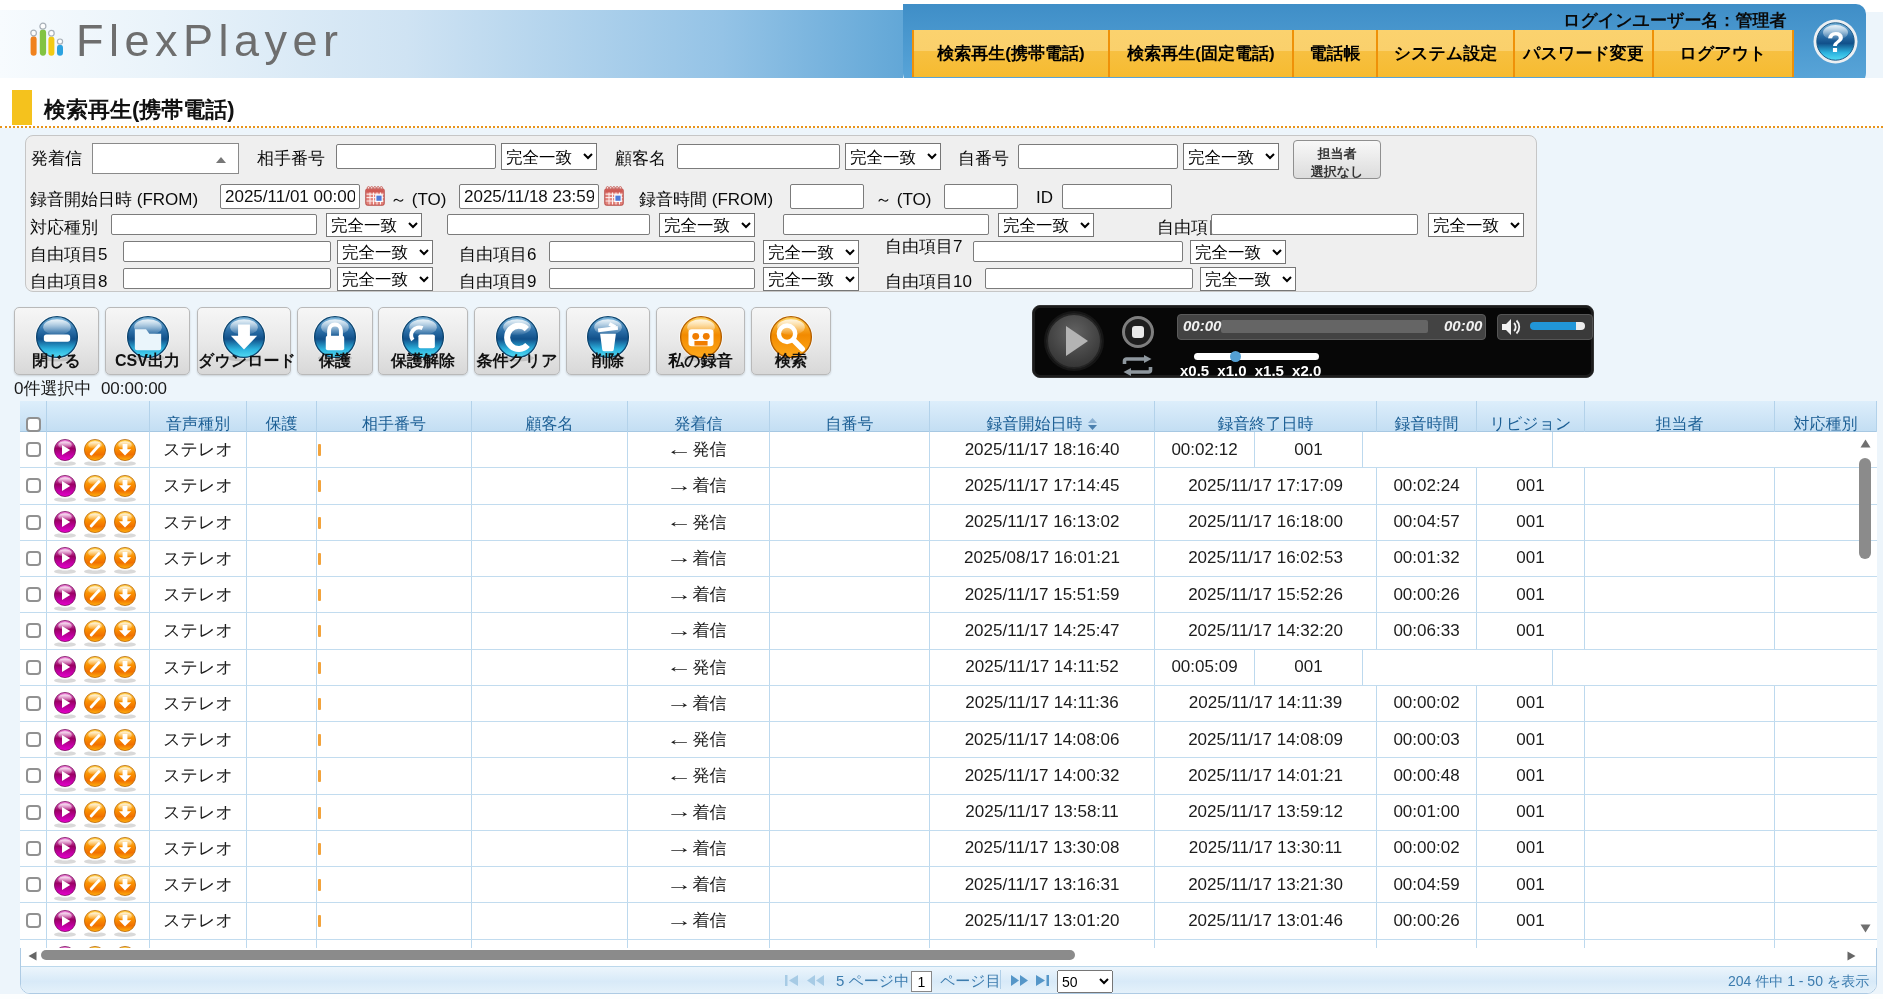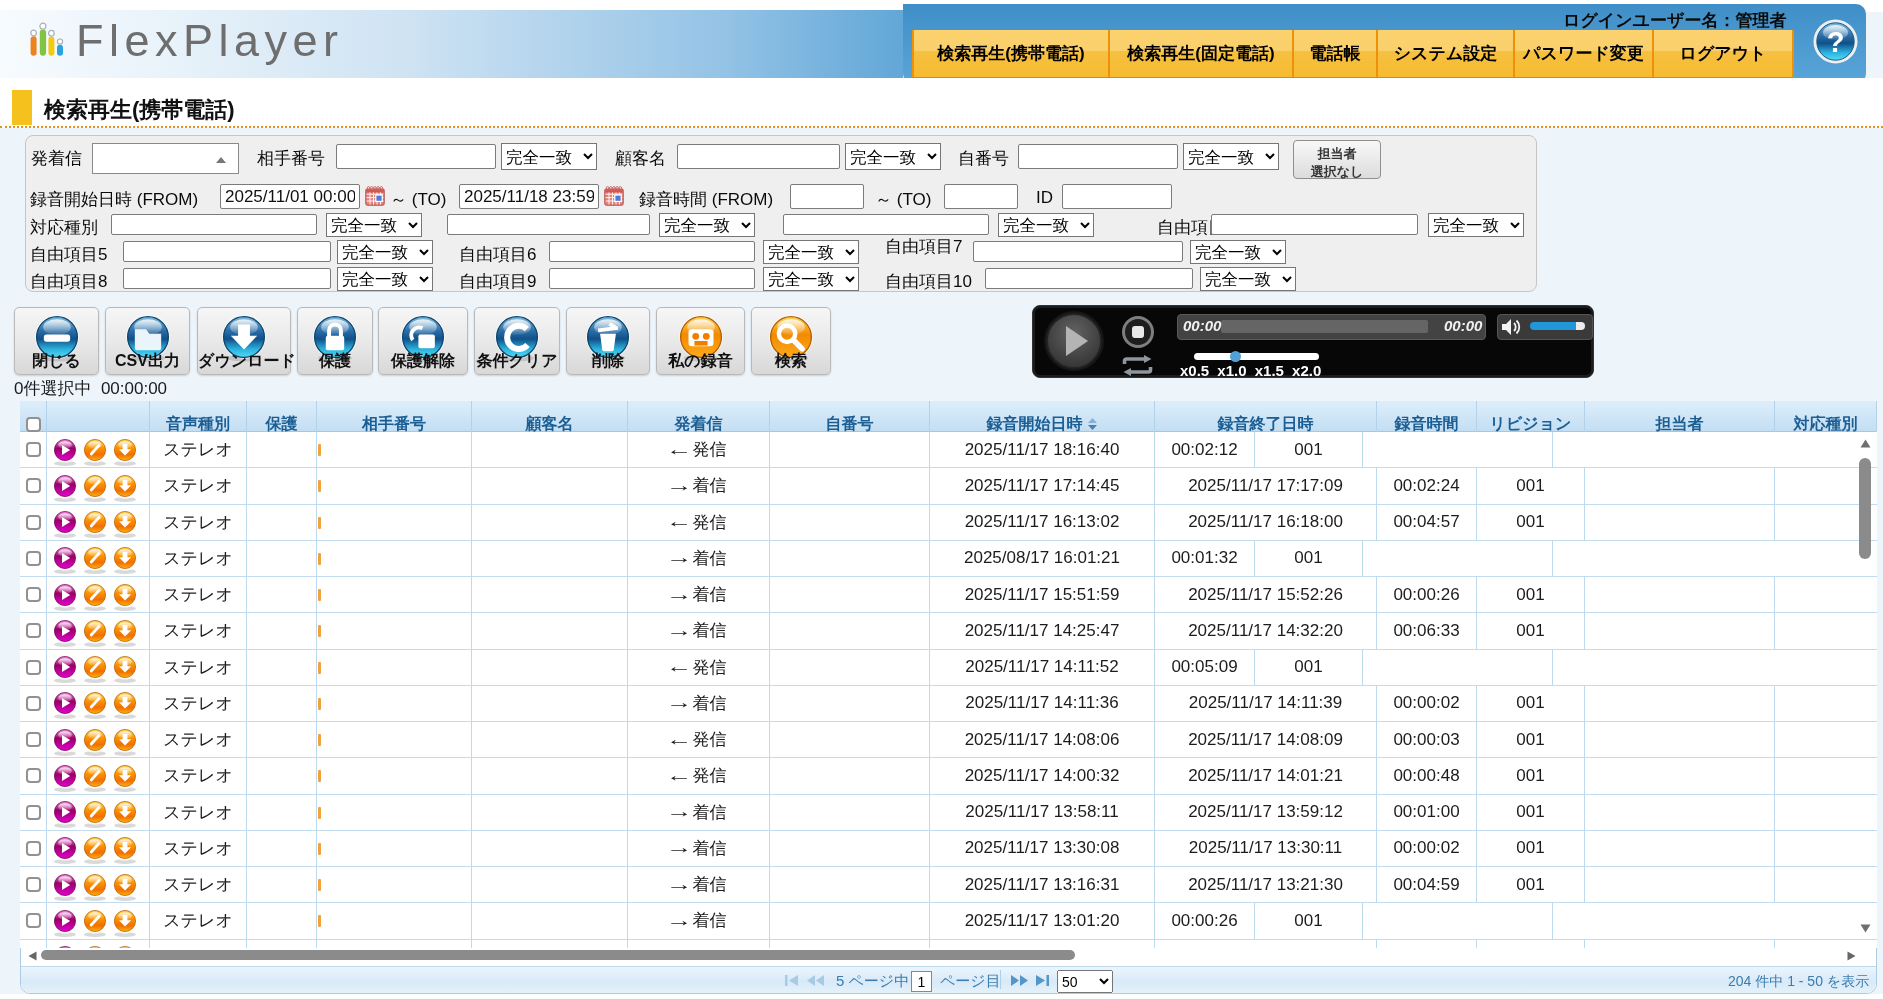--- a/index.html
+++ b/index.html
@@ -35,21 +35,21 @@
 #ptrack{left:1221px;top:320px;width:207px;height:13px;background:#656565;border-radius:2px;}
 .ptime{position:absolute;top:317px;font-size:15px;font-style:italic;font-weight:bold;color:#f0f0f0;}
 #spdtrack{left:1194px;top:353px;width:125px;height:7px;background:#fff;border-radius:4px;}
 #spddot{left:1230px;top:351px;width:11px;height:11px;border-radius:50%;background:#54a0d4;}
 #spdlbl{left:1180px;top:362px;font-size:15px;font-weight:bold;color:#fff;letter-spacing:0;word-spacing:4px;}
 #vol{left:1497px;top:314px;width:96px;height:26px;background:#3a3a3a;border:1px solid #555;border-radius:4px;}
 #volbar{left:1530px;top:322px;width:46px;height:8px;background:#2196d8;border-radius:4px 0 0 4px;}
 #volcap{left:1576px;top:322px;width:9px;height:8px;background:#ececec;border-radius:0 4px 4px 0;}
 #grid{left:20px;top:401px;width:1857px;height:593px;border:1px solid #aecbe4;border-radius:0 0 10px 10px;background:#fff;}
 #thead{position:absolute;left:20px;top:401px;width:1857px;height:31px;display:flex;background:linear-gradient(#ddeefb,#c3def3);border-bottom:1px solid #a7c8e2;}
-#thead .hc{height:46px;display:flex;align-items:center;justify-content:center;font-size:16px;font-weight:bold;color:#1b5e94;border-right:1px solid #b3d2ea;white-space:nowrap;}
+#thead .hc{height:46px;display:flex;align-items:center;justify-content:center;font-size:16px;font-weight:normal;color:#1b5e94;border-right:1px solid #b3d2ea;white-space:nowrap;}
 #tbody{position:absolute;left:20px;top:432px;width:1857px;height:516px;overflow:hidden;background:#fff;}
 .row{display:flex;height:36.25px;border-bottom:1px solid #c2dcef;background:#fff;}
 .row .c{height:100%;display:flex;align-items:center;justify-content:center;border-right:1px solid #bdd9ee;font-size:17px;color:#1c1c1c;white-space:nowrap;}
 .stereo{color:#33669c;font-size:16px;}
 .arw{display:inline-block;transform:scaleX(1.55);transform-origin:center;margin-right:5px;}
 .cb{display:inline-block;width:15px;height:15px;border:2px solid #919191;border-radius:4px;background:#fff;}
 .oslv{position:relative;width:100%;height:100%;}
 .oslv:before{content:"";position:absolute;left:1px;top:12px;width:2.5px;height:12px;background:#f2a33c;border-radius:1px;}
 #vthumb{left:1859px;top:458px;width:12px;height:101px;border-radius:6px;background:#8b8b8b;}
 #hthumb{left:41px;top:950px;width:1034px;height:10px;border-radius:6px;background:#8b8b8b;}
@@ -503,20 +503,21 @@
         </div>
         <div class="c stereo" style="width:97px">ステレオ</div>
         <div class="c" style="width:70px"></div>
         <div class="c" style="width:155px;justify-content:flex-start">
           <span class="oslv"></span>
         </div>
         <div class="c" style="width:156px"></div>
         <div class="c" style="width:142px"><span class="arw">→</span> 着信</div>
         <div class="c" style="width:160px"></div>
         <div class="c" style="width:225px">2025/08/17 16:01:21</div>
+        <div class="c" style="width:222px">2025/11/17 16:02:53</div>
         <div class="c" style="width:100px">00:01:32</div>
         <div class="c" style="width:108px">001</div>
         <div class="c" style="width:190px"></div>
         <div class="c" style="width:102px;border-right:none"></div>
       </div>
       <div class="row">
         <div class="c" style="width:27px">
           <span class="cb"></span>
         </div>
         <div class="c" style="width:103px;justify-content:flex-start">
@@ -881,20 +882,21 @@
         </div>
         <div class="c stereo" style="width:97px">ステレオ</div>
         <div class="c" style="width:70px"></div>
         <div class="c" style="width:155px;justify-content:flex-start">
           <span class="oslv"></span>
         </div>
         <div class="c" style="width:156px"></div>
         <div class="c" style="width:142px"><span class="arw">→</span> 着信</div>
         <div class="c" style="width:160px"></div>
         <div class="c" style="width:225px">2025/11/17 13:01:20</div>
+        <div class="c" style="width:222px">2025/11/17 13:01:46</div>
         <div class="c" style="width:100px">00:00:26</div>
         <div class="c" style="width:108px">001</div>
         <div class="c" style="width:190px"></div>
         <div class="c" style="width:102px;border-right:none"></div>
       </div>
       <div class="row">
         <div class="c" style="width:27px"></div>
         <div class="c" style="width:103px;justify-content:flex-start">
           <svg width="90" height="34" viewBox="0 0 90 34" style="margin-left:7px">
 <ellipse cx="11" cy="30.5" rx="11" ry="2.6" fill="rgba(80,80,80,0.22)"></ellipse>

